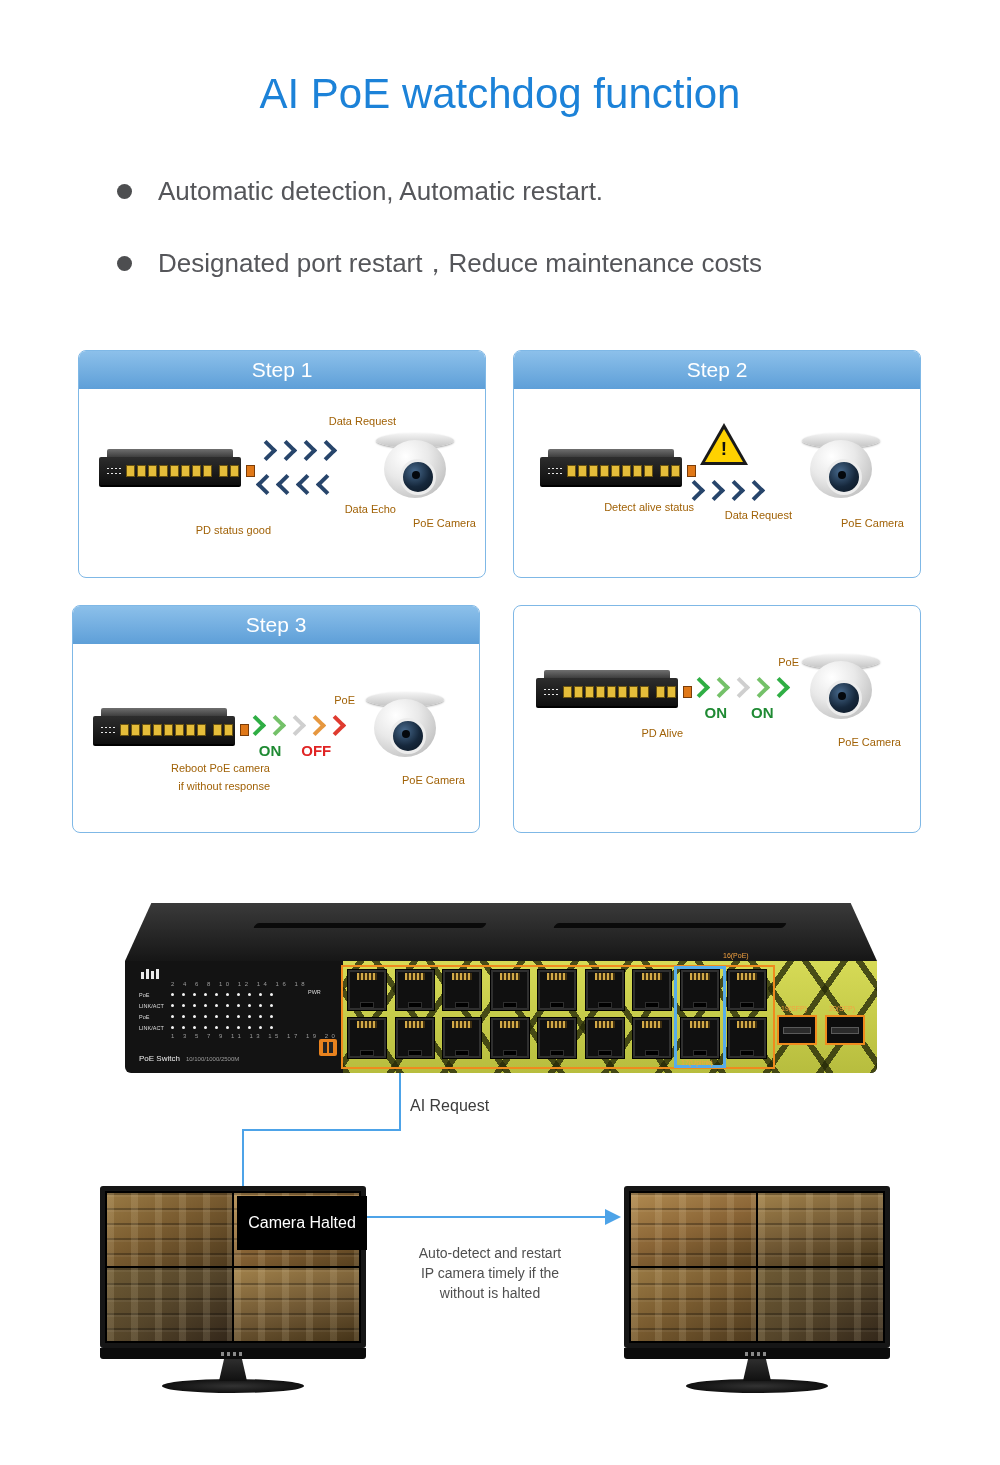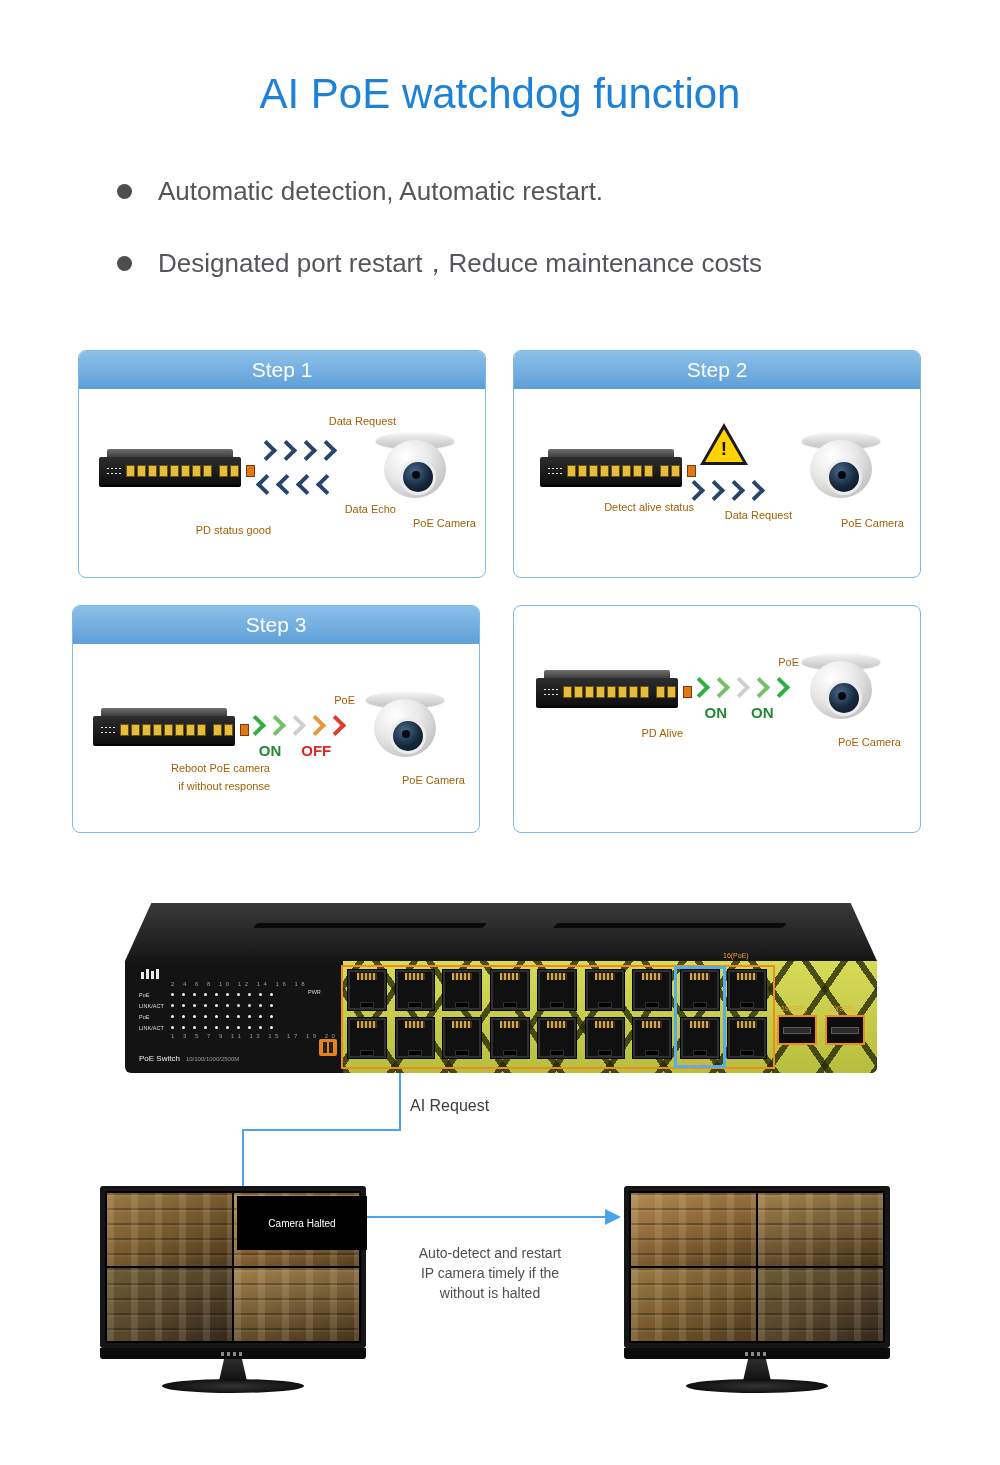--- a/index.html
+++ b/index.html
@@ -100,21 +100,21 @@
   .cam-cell::before{content:"";position:absolute;inset:0;background:repeating-linear-gradient(180deg,rgba(0,0,0,.28) 0 2px,rgba(255,255,255,.05) 2px 4px,transparent 4px 15px);}
   .cam-cell::after{content:"";position:absolute;inset:0;background:repeating-linear-gradient(90deg,rgba(255,238,200,.12) 0 7px,transparent 7px 24px);}
   .cam-a{background:linear-gradient(150deg,#9a7a44 0%,#7a5c30 45%,#4e3a1e 100%);}
   .cam-b{background:linear-gradient(160deg,#b08a50 0%,#8a6536 50%,#57401f 100%);}
   .cam-c{background:linear-gradient(145deg,#6e5a34 0%,#55452a 50%,#33271a 100%);}
   .cam-d{background:linear-gradient(165deg,#a1814a 0%,#6f5733 55%,#443318 100%);}
   .mon-chin{height:11px;background:#0b0b0b;border-radius:0 0 3px 3px;display:flex;align-items:center;justify-content:center;}
   .mon-logo{width:24px;height:4px;background:repeating-linear-gradient(90deg,#8a8a8a 0 3px,transparent 3px 6px);}
   .mon-neck{width:28px;height:22px;margin:0 auto;background:linear-gradient(#2e2e2e,#101010);clip-path:polygon(18% 0,82% 0,100% 100%,0 100%);}
   .mon-base{width:142px;height:14px;margin:-2px auto 0;background:radial-gradient(ellipse at center,#333 0%,#101010 70%);border-radius:50%;}
-  .halted{position:absolute;left:137px;top:10px;width:130px;height:54px;background:#000;color:#fff;font-size:10px;display:flex;align-items:center;justify-content:center;z-index:5;}
+  .halted{position:absolute;left:137px;top:10px;width:130px;height:54px;background:#000;color:#fff;font-size:16px;display:flex;align-items:center;justify-content:center;z-index:5;}
   .note{position:absolute;left:372px;top:1243px;width:236px;text-align:center;font-size:14px;color:#4f4f4f;line-height:20px;}
 </style>
 </head>
 <body>
 
 <div class="page">
 
   <h1 class="title">AI PoE watchdog function</h1>
 
   <div class="bullet" style="top:246px;">

